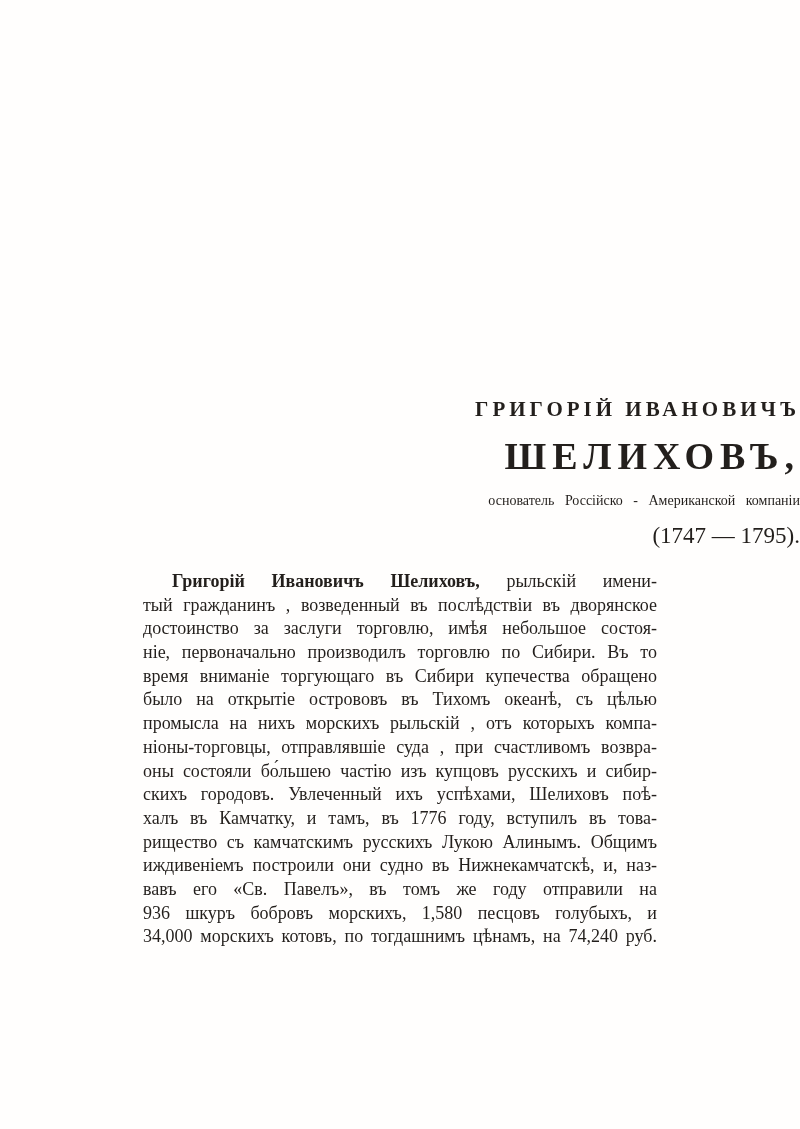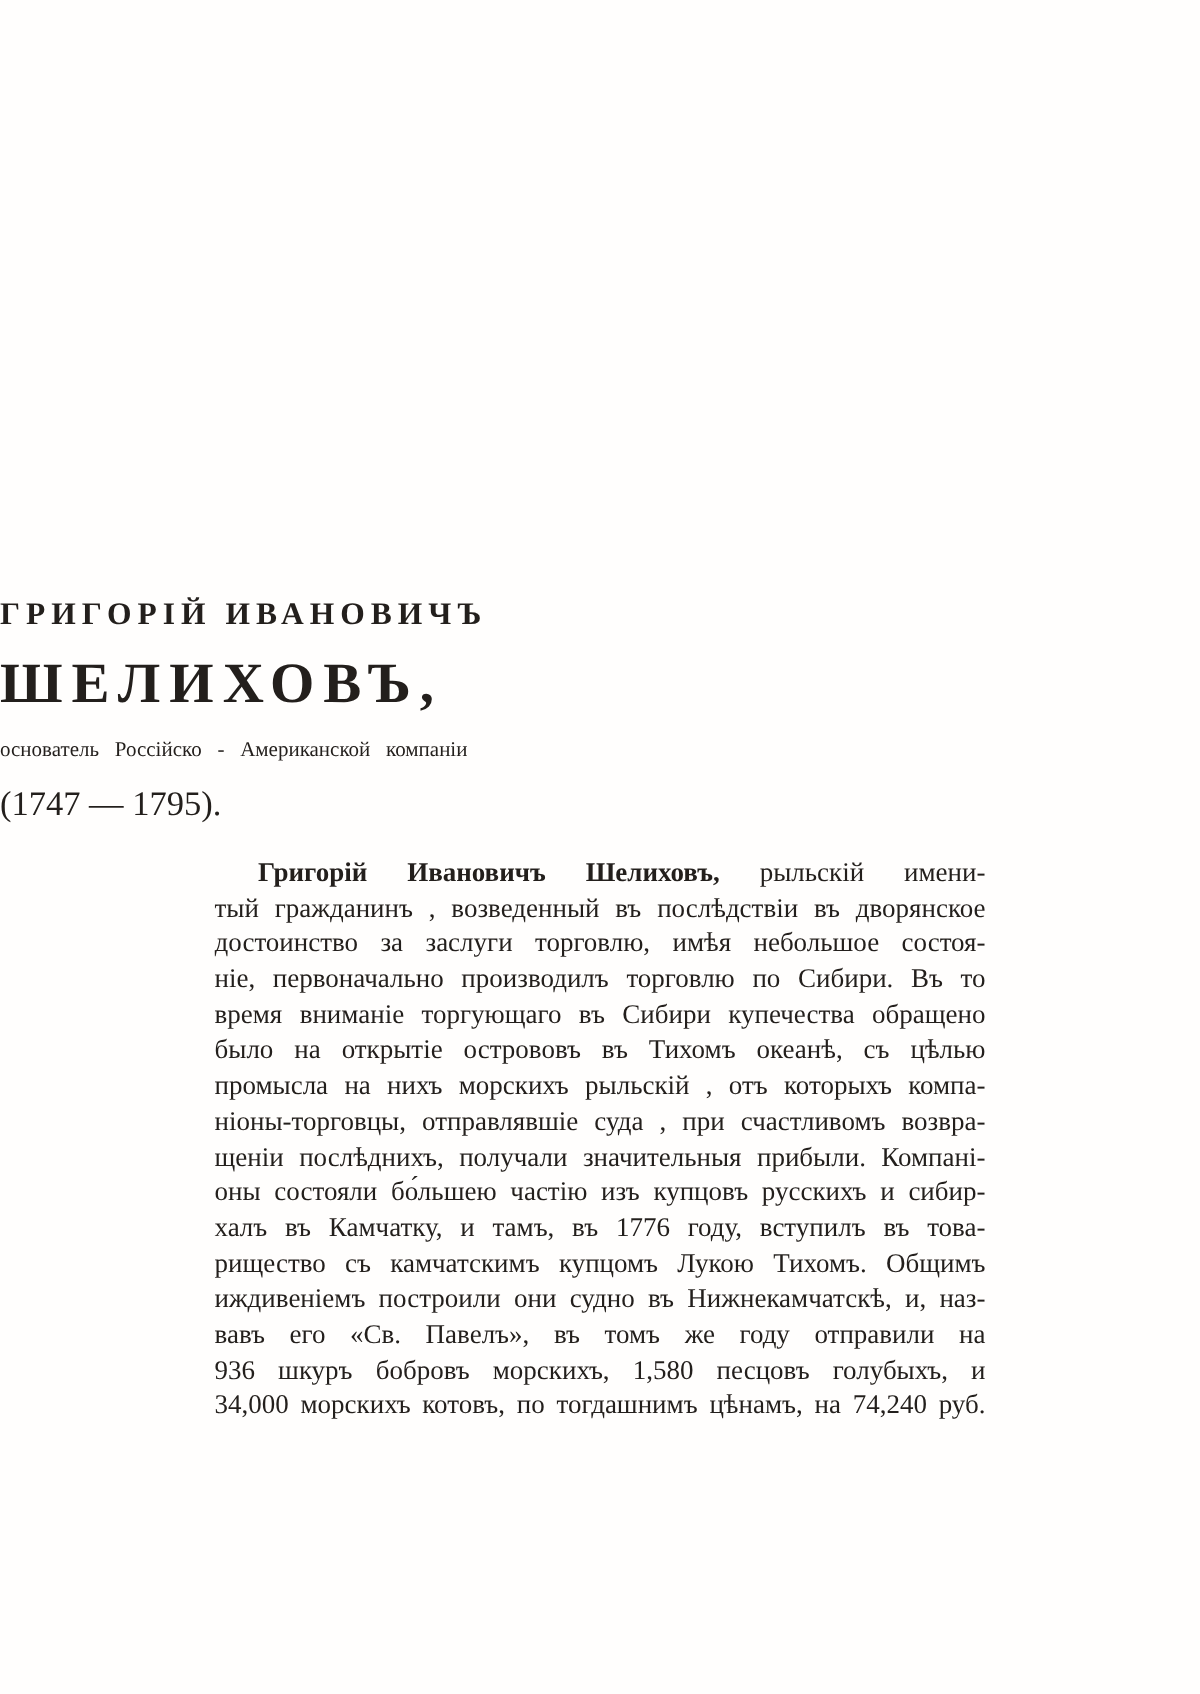--- a/index.html
+++ b/index.html
@@ -13,21 +13,21 @@
     height: 1129px;
     margin: 0 auto;
     background: #fffefd;
     color: #231f1c;
     font-family: "Liberation Serif", "DejaVu Serif", serif;
     box-sizing: border-box;
     padding-top: 397px;
     overflow: hidden;
   }
   .header {
-    text-align: left;
+    text-align: right;
   }
   .name-caps {
     font-size: 21px;
     line-height: 24px;
     font-weight: bold;
     letter-spacing: 4px;
     white-space: nowrap;
   }
   .surname {
     margin-top: 14px;
@@ -85,23 +85,23 @@
   <div class="body-text">
     <div class="line first"><span class="bold">Григорій Ивановичъ Шелиховъ,</span><span> рыльскій имени-</span></div>
     <div>
         <div class="line">тый гражданинъ , возведенный въ послѣдствіи въ дворянское</div>
         <div class="line">достоинство за заслуги торговлю, имѣя небольшое состоя-</div>
         <div class="line">ніе, первоначально производилъ торговлю по Сибири. Въ то</div>
         <div class="line">время вниманіе торгующаго въ Сибири купечества обращено</div>
         <div class="line">было на открытіе острововъ въ Тихомъ океанѣ, съ цѣлью</div>
         <div class="line">промысла на нихъ морскихъ рыльскій , отъ которыхъ компа-</div>
         <div class="line">ніоны-торговцы, отправлявшіе суда , при счастливомъ возвра-</div>
-        <div class="line">щеніи послѣднихъ, получали значительныя прибыли. Компані-</div>
         <div class="line">оны состояли бо́льшею частію изъ купцовъ русскихъ и сибир-</div>
+        <div class="line">скихъ городовъ. Увлеченный ихъ успѣхами, Шелиховъ поѣ-</div>
         <div class="line">халъ въ Камчатку, и тамъ, въ 1776 году, вступилъ въ това-</div>
-        <div class="line">рищество съ камчатскимъ купцомъ Лукою Тихомъ. Общимъ</div>
+        <div class="line">рищество съ камчатскимъ русскихъ Лукою Алинымъ. Общимъ</div>
         <div class="line">иждивеніемъ построили они судно въ Нижнекамчатскѣ, и, наз-</div>
         <div class="line">вавъ его «Св. Павелъ», въ томъ же году отправили на</div>
         <div class="line">936 шкуръ бобровъ морскихъ, 1,580 песцовъ голубыхъ, и</div>
         <div class="line">34,000 морскихъ котовъ, по тогдашнимъ цѣнамъ, на 74,240 руб.</div>
       </div>
   </div>
 </div>
 
 </body></html>

